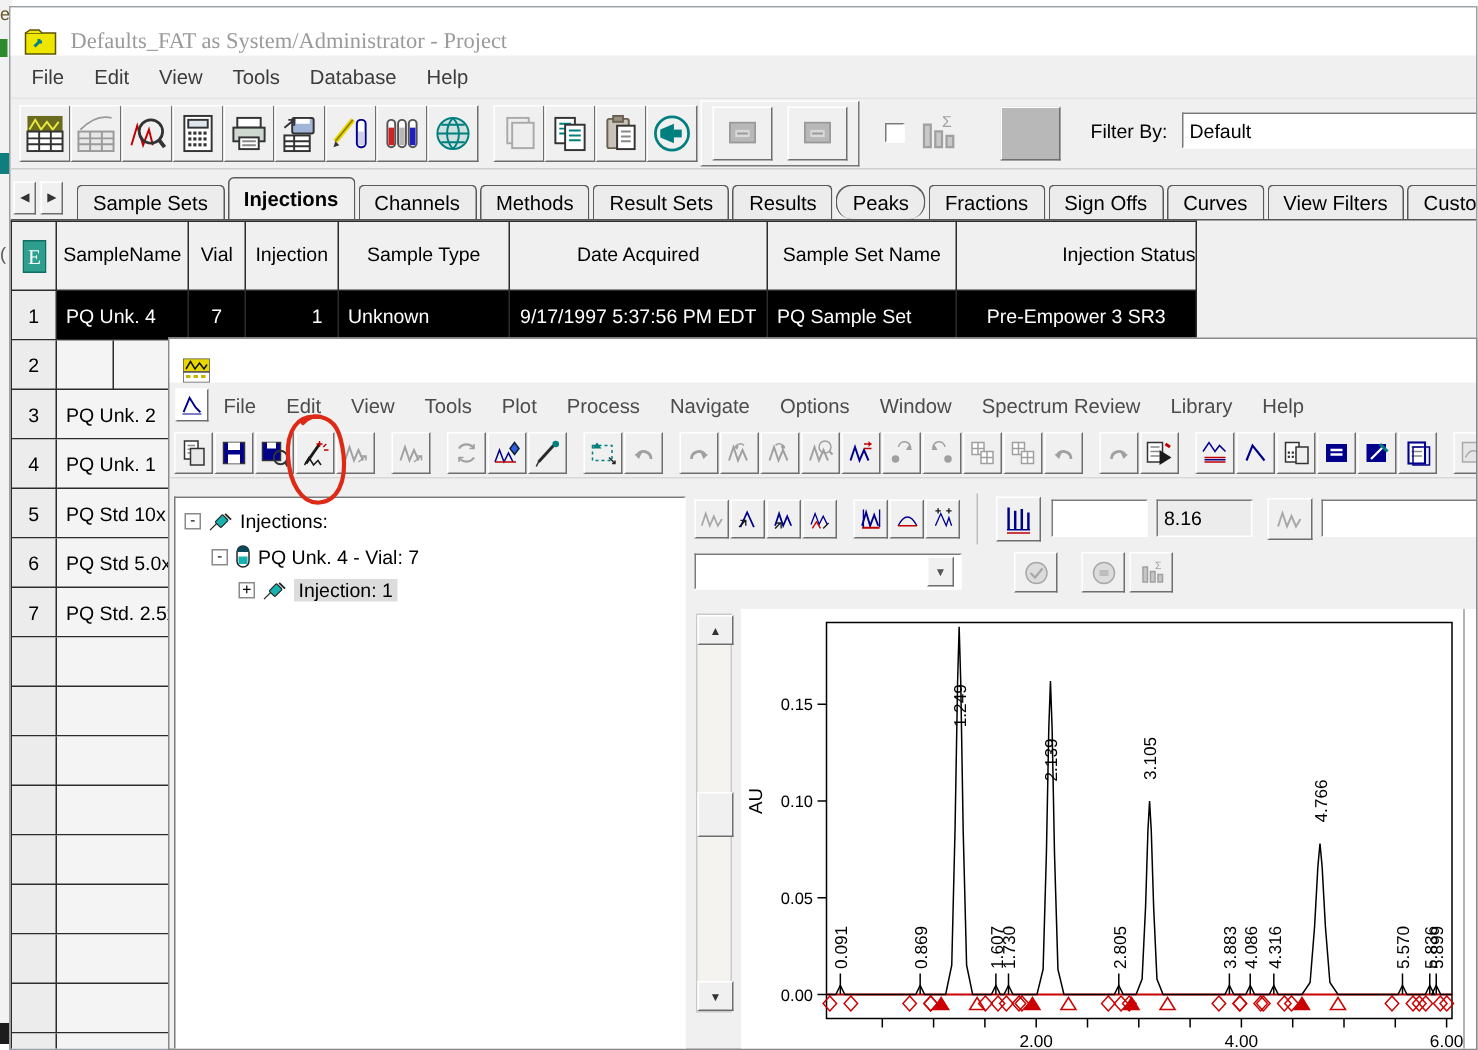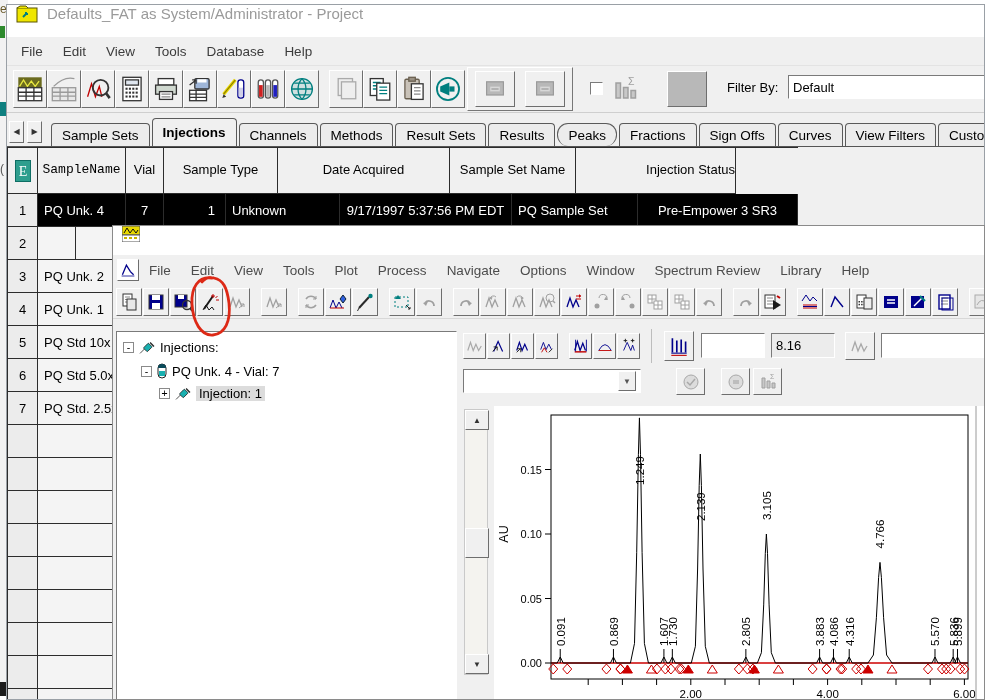--- a/index.html
+++ b/index.html
@@ -1,20 +1,20 @@
 <!DOCTYPE html>
 <html><head>
 <meta charset="utf-8">
 <style>
   html,body{margin:0;padding:0;background:#fff;width:985px;height:700px;overflow:hidden;
     font-family:"Liberation Sans",sans-serif;-webkit-font-smoothing:antialiased;}
   *{box-sizing:border-box;}
   .abs{position:absolute;}
   .win{position:absolute;background:#f0f0f0;border:1px solid #9aa0a6;overflow:hidden;}
-  .titlebar{display:flex;align-items:flex-start;gap:9px;background:#fff;color:#9a9a9a;font-size:15px;padding-left:9px;}
+  .titlebar{display:flex;align-items:flex-end;gap:9px;background:#fff;color:#9a9a9a;font-size:15px;padding-left:9px;font-family:Liberation Serif, serif;}
   .menubar{display:flex;align-items:center;font-size:13.5px;color:#3c3c3c;}
   .menubar .mi{padding:4px 10px;}
   .tb3d{border:1px solid;border-color:#ffffff #6e6e6e #6e6e6e #ffffff;background:#f0f0f0;
         display:flex;align-items:center;justify-content:center;flex:none;}
   .sunken{border:1px solid;border-color:#7a7a7a #ffffff #ffffff #7a7a7a;background:#fff;}
   .field{font-size:13px;color:#000;display:flex;align-items:center;padding:0 4px;overflow:hidden;white-space:nowrap;}
   .cell{border-right:1px solid #2c2c2c;border-bottom:1px solid #2c2c2c;display:flex;align-items:center;
         font-size:13px;overflow:hidden;white-space:nowrap;background:#f4f4f4;}
   .gut{justify-content:center;background:#ececec;}
   .hdr{justify-content:center;background:#f0f0f0;}
@@ -219,25 +219,28 @@
     </div>
   <div id="proj-table" style="position:absolute;left:0;top:142px;width:791px;border-left:1px solid #2c2c2c;border-top:1px solid #2c2c2c;">
       <div style="display: flex; height: 46px;">
         <div class="cell hdr" style="width: 30px;">
           <svg width="16" height="22" viewBox="0 0 16 22">
             <rect width="16" height="22" fill="#0e6e64"></rect>
             <rect x="1" y="1" width="14" height="20" fill="#2e9e8e"></rect>
             <text x="8" y="16" font-size="14" fill="#fff" text-anchor="middle" font-family="Liberation Serif">E</text>
           </svg>
         </div>
-        <div class="cell hdr" style="width: 88px; font-family: Liberation Mono, monospace;">
+        <div class="cell hdr" style="width: 88px;">
           <span style="width: 100%; text-align: center; white-space: normal; line-height: 1.25;">SampleName</span>
         </div>
         <div class="cell hdr" style="width: 38px;">
           <span style="width: 100%; text-align: center; white-space: normal; line-height: 1.25;">Vial</span>
+        </div>
+        <div class="cell hdr" style="width: 62px;">
+          <span style="width: 100%; text-align: center; white-space: normal; line-height: 1.25;">Injection</span>
         </div>
         <div class="cell hdr" style="width: 114px;">
           <span style="width: 100%; text-align: center; white-space: normal; line-height: 1.25;">Sample Type</span>
         </div>
         <div class="cell hdr" style="width: 172px;">
           <span style="width: 100%; text-align: center; white-space: normal; line-height: 1.25;">Date Acquired</span>
         </div>
         <div class="cell hdr" style="width: 126px;">
           <span style="width: 100%; text-align: center; white-space: normal; line-height: 1.25;">Sample Set Name</span>
         </div>

